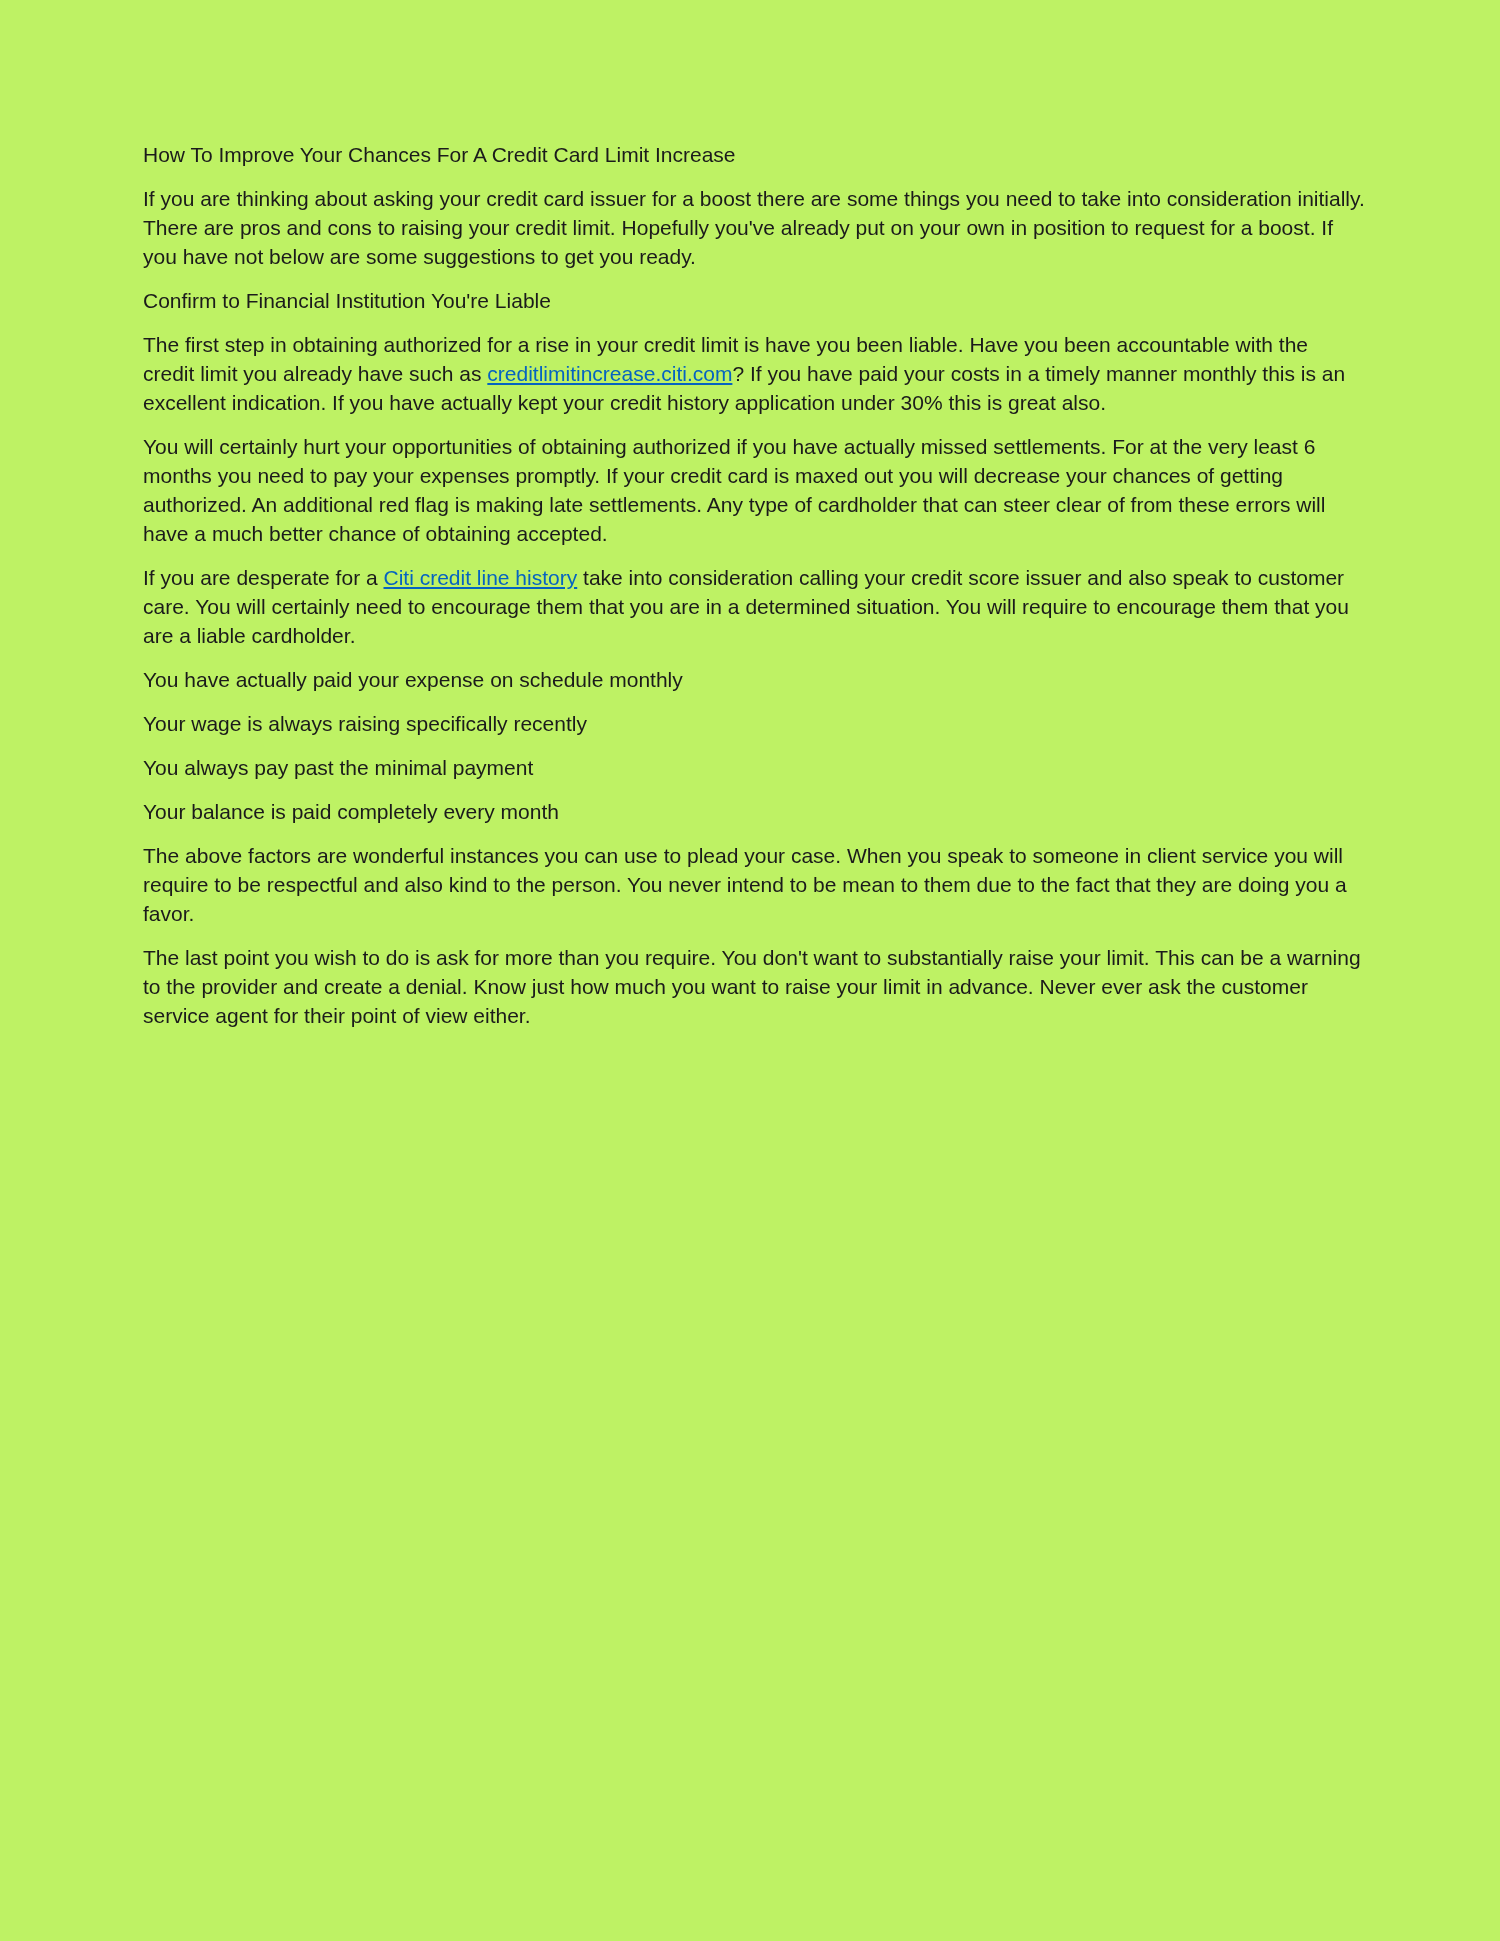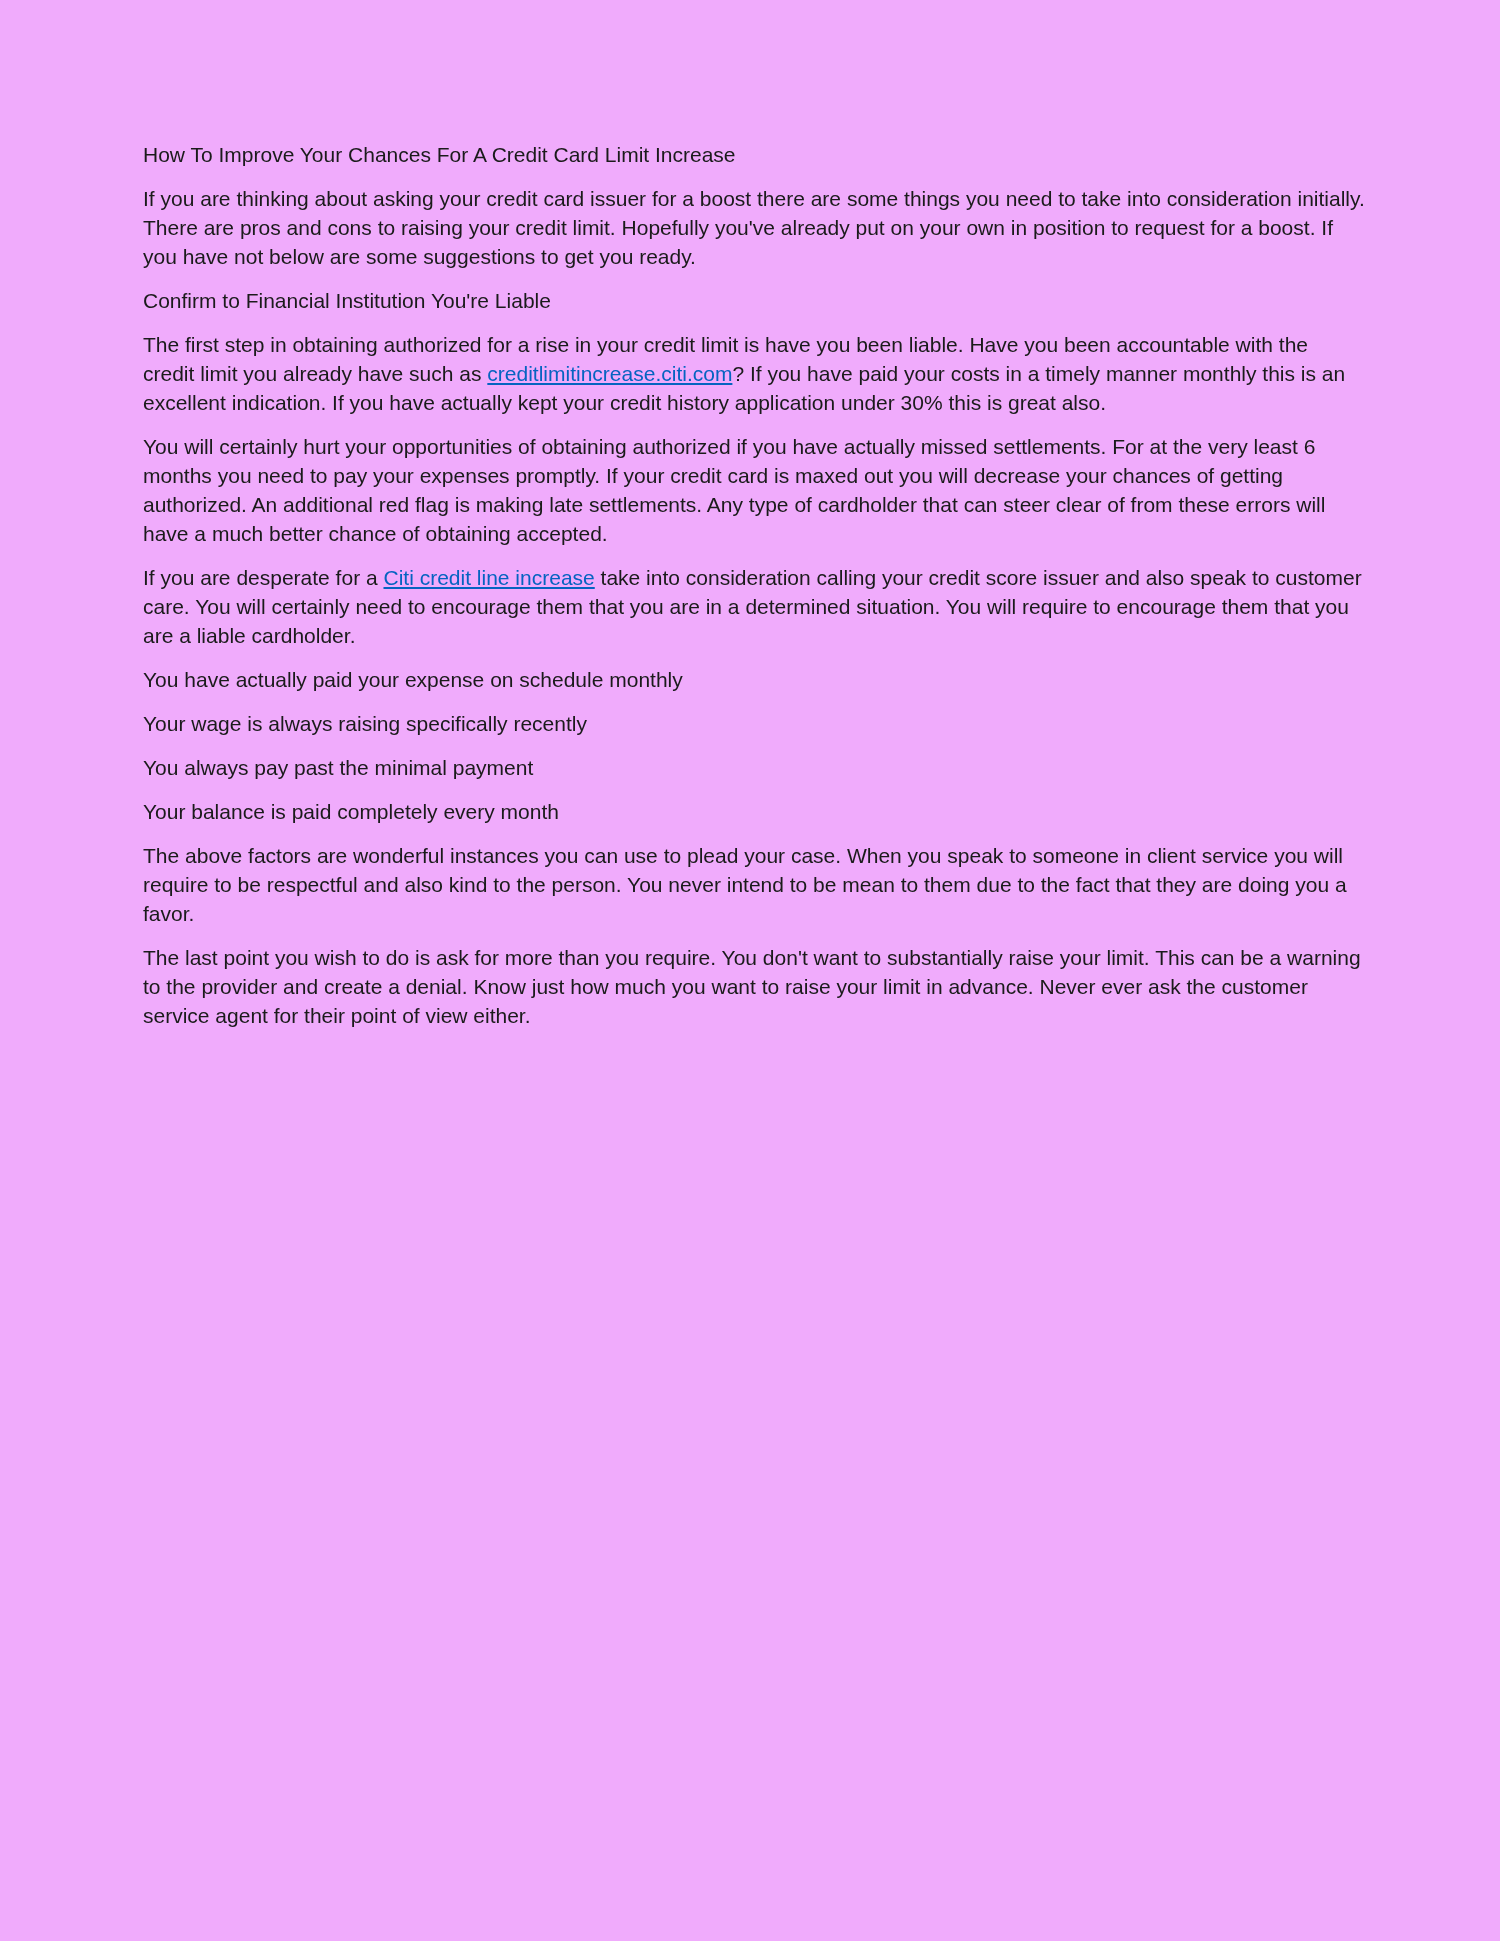--- a/index.html
+++ b/index.html
@@ -4,21 +4,21 @@
 <style>
   html, body {
     margin: 0;
     padding: 0;
     background: #ffffff;
   }
   .page {
     position: relative;
     width: 1500px;
     height: 1941px;
-    background: #f0abfc;
+    background: #bef264;
     overflow: hidden;
   }
   .content {
     position: absolute;
     left: 143px;
     top: 140px;
     width: 1222px;
     font-family: "Liberation Sans", sans-serif;
     font-size: 21px;
     line-height: 29px;
@@ -48,21 +48,21 @@
 
     <p class="para">If you are thinking about asking your credit card issuer for a boost there are some things you need to take into consideration initially. There are pros and cons to raising your credit limit. Hopefully you've already put on your own in position to request for a boost. If you have not below are some suggestions to get you ready.</p>
 
     <p class="heading">Confirm to Financial Institution You're Liable</p>
 
     <p class="para"><span>The first step in obtaining authorized for a rise in your credit limit is have you been liable. Have you been accountable with the credit limit you already have such as </span><a class="doclink">creditlimitincrease.citi.com</a><span>? If you have paid your costs in a timely manner monthly this is an excellent indication. If you have actually kept your credit history application under 30% this is great also.</span></p>
 
     <p class="para">You will certainly hurt your opportunities of obtaining authorized if you have actually missed settlements. For at the very least 6 months you need to pay your expenses promptly. If your credit card is maxed out you will decrease your chances of getting authorized. An additional red flag is making late settlements. Any type of cardholder that can steer clear of from these errors will have a much better chance of obtaining accepted.</p>
 
 
-    <p class="para"><span>If you are desperate for a </span><a class="doclink">Citi credit line increase</a><span> take into consideration calling your credit score issuer and also speak to customer care. You will certainly need to encourage them that you are in a determined situation. You will require to encourage them that you are a liable cardholder.</span></p>
+    <p class="para"><span>If you are desperate for a </span><a class="doclink">Citi credit line history</a><span> take into consideration calling your credit score issuer and also speak to customer care. You will certainly need to encourage them that you are in a determined situation. You will require to encourage them that you are a liable cardholder.</span></p>
 
 
     <p class="para">You have actually paid your expense on schedule monthly</p>
 
     <p class="para">Your wage is always raising specifically recently</p>
 
     <p class="para">You always pay past the minimal payment</p>
 
     <p class="para">Your balance is paid completely every month</p>
 

